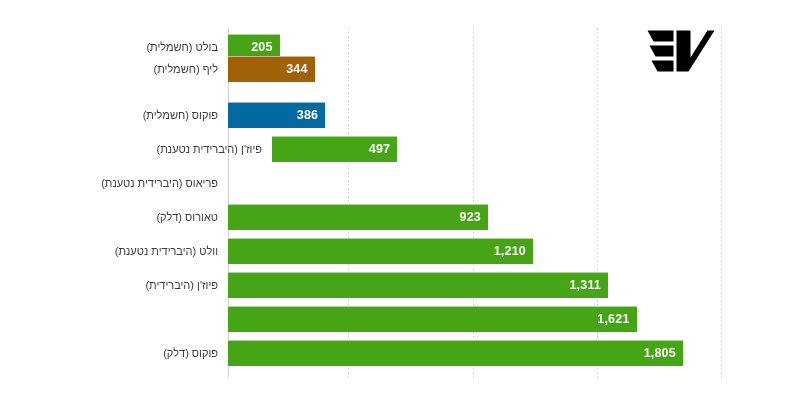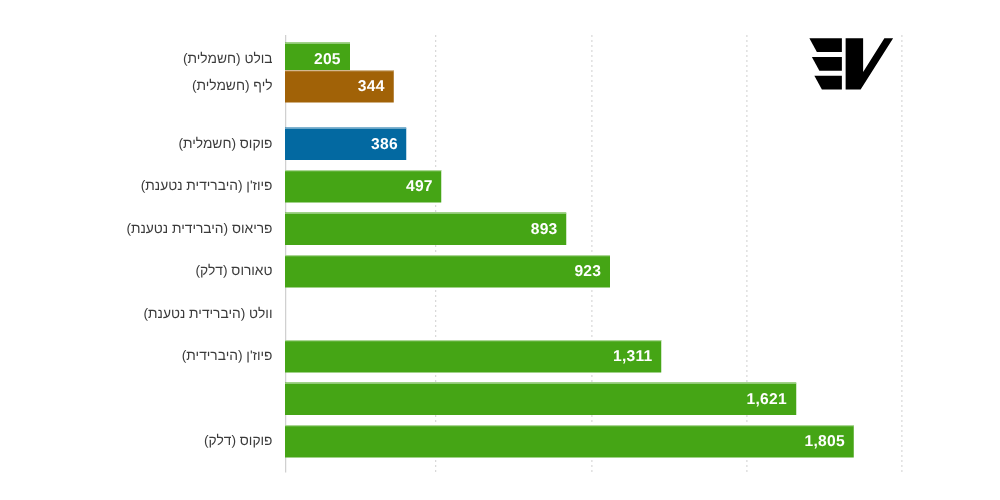--- a/index.html
+++ b/index.html
@@ -126,44 +126,44 @@
           <div class="bar" style="width: 86.702px; background: #a16207; padding-left: 16px;">
             <span class="bar-value">344</span>
           </div>
         </div>
         <div class="row" style="top: 74px;">
           <div class="cat-label">פוקוס (חשמלית)</div>
           <div class="bar" style="width: 97.2878px; background: #0369a1;">
             <span class="bar-value">386</span>
           </div>
         </div>
-        <div class="row" style="top: 108px;">
+        <div class="row" style="top: 108px; margin-left: 44px;">
           <div class="cat-label">פיוז'ן (היברידית נטענת)</div>
           <div class="bar" style="width: 125.264px; background: rgb(69, 165, 21);">
             <span class="bar-value">497</span>
           </div>
         </div>
         <div class="row" style="top: 142px;">
           <div class="cat-label">פריאוס (היברידית נטענת)</div>
-          <div class="bar" style="width: 225.072px; background: rgb(69, 165, 21);">
-            <span class="bar-value">893</span>
-          </div>
         </div>
         <div class="row" style="top: 176px;">
           <div class="cat-label">טאורוס (דלק)</div>
           <div class="bar" style="width: 260px; background: rgb(69, 165, 21);">
             <span class="bar-value">923</span>
           </div>
         </div>
         <div class="row" style="top: 210px;">
           <div class="cat-label">וולט (היברידית נטענת)</div>
+          <div class="bar" style="width: 304.969px; background: rgb(69, 165, 21);">
+            <span class="bar-value">1,210</span>
+          </div>
         </div>
         <div class="row" style="top: 244px;">
           <div class="cat-label">פיוז'ן (היברידית)</div>
-          <div class="bar" style="width: 301px; background: rgb(69, 165, 21);">
+          <div class="bar" style="width: 380px; background: rgb(69, 165, 21);">
             <span class="bar-value">1,311</span>
           </div>
         </div>
         <div class="row" style="top: 278px;">
           <div class="bar" style="width: 408.558px; background: rgb(69, 165, 21);">
             <span class="bar-value">1,621</span>
           </div>
         </div>
         <div class="row" style="top: 312px;">
           <div class="cat-label">פוקוס (דלק)</div>

